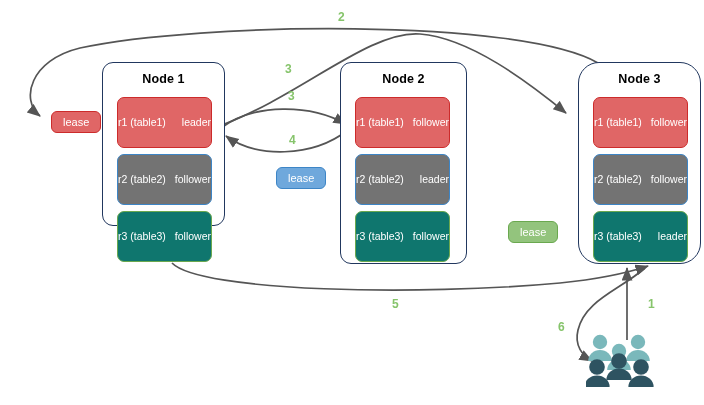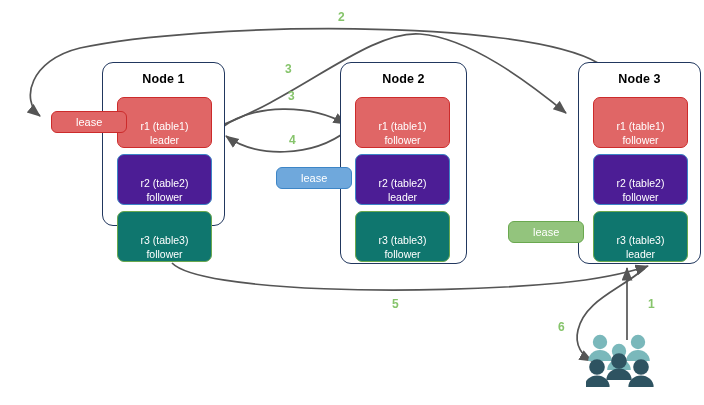--- a/index.html
+++ b/index.html
@@ -45,39 +45,39 @@
     letter-spacing: .1px;
   }
   .replica {
     position: absolute;
     left: 14px;
     width: 95px;
     height: 51px;
     box-sizing: border-box;
     border-radius: 7px;
     display: flex;
-    flex-direction: column;
+    flex-direction: row;
     align-items: center;
-    justify-content: flex-end;
+    justify-content: space-between;
     color: #ffffff;
     font-size: 10.5px;
     line-height: 13.5px;
     text-align: center;
   }
   .replica .l1, .replica .l2 { display: block; white-space: nowrap; }
   .rep-red   { background: #e06666; border: 1.6px solid #cc2b2b; }
-  .rep-blue  { background: #4c1d95; border: 1.6px solid #3d85c6; }
+  .rep-blue  { background: #737373; border: 1.6px solid #3d85c6; }
   .rep-green { background: #0f766e; border: 1.6px solid #6aa84f; }
 
   .lease {
     position: absolute;
     box-sizing: border-box;
     border-radius: 6px;
     height: 22px;
-    padding: 0 24px;
+    padding: 0 11px;
     display: flex;
     align-items: center;
     justify-content: center;
     color: #ffffff;
     font-size: 11px;
     z-index: 3;
     white-space: nowrap;
   }
   .lease-red   { background: #e06666; border: 1.6px solid #cc2b2b; }
   .lease-blue  { background: #6fa8dc; border: 1.6px solid #3d85c6; }
@@ -152,21 +152,21 @@
     <div class="replica rep-blue" style="top:91px;">
       <span class="l1">r2 (table2)</span>
       <span class="l2">leader</span>
     </div>
     <div class="replica rep-green" style="top:148px;">
       <span class="l1">r3 (table3)</span>
       <span class="l2">follower</span>
     </div>
   </div>
 
-  <div class="node" style="left:578px; top:62px; width:123px; height:202px;">
+  <div class="node" style="left:578px; top:62px; width:123px; height:202px;border-radius:21px;">
     <div class="node-title">Node 3</div>
     <div class="replica rep-red" style="top:34px;">
       <span class="l1">r1 (table1)</span>
       <span class="l2">follower</span>
     </div>
     <div class="replica rep-blue" style="top:91px;">
       <span class="l1">r2 (table2)</span>
       <span class="l2">follower</span>
     </div>
     <div class="replica rep-green" style="top:148px;">

